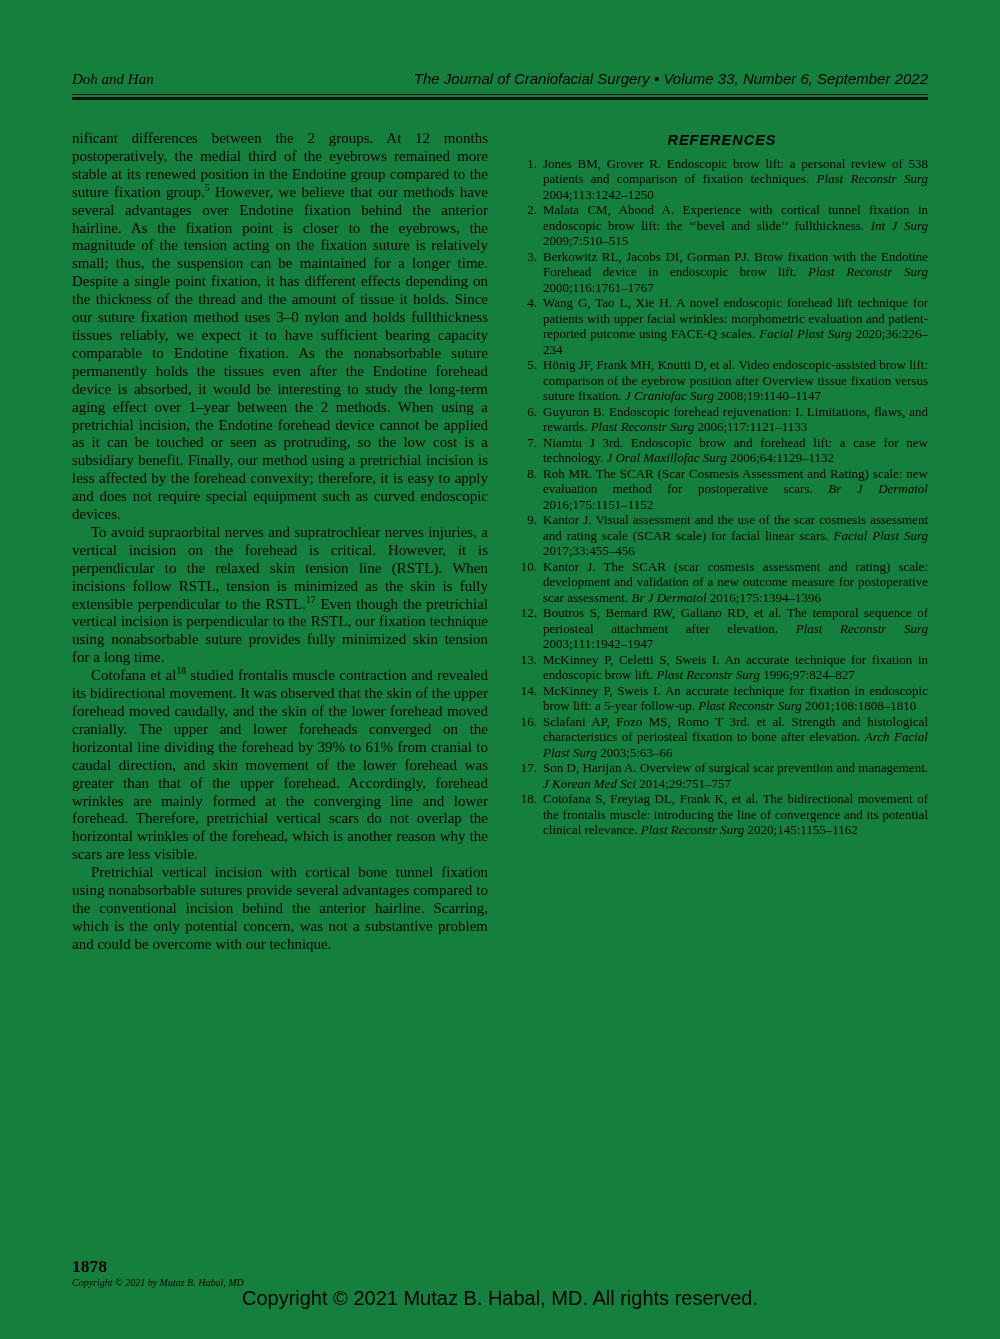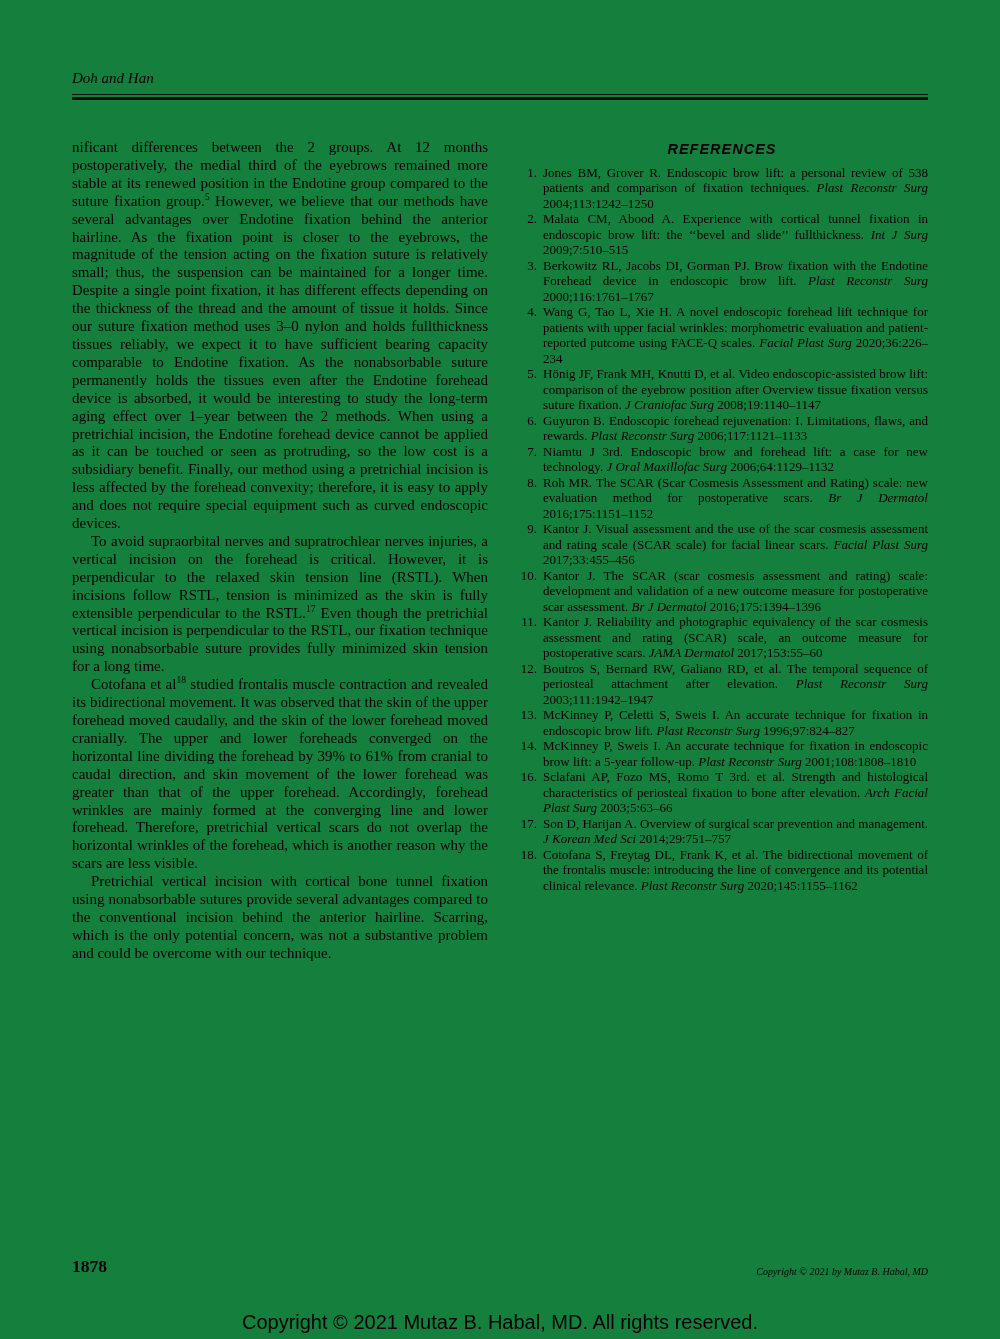--- a/index.html
+++ b/index.html
@@ -46,21 +46,20 @@
     border-bottom: 3px solid #111;
   }
   
   .columns {
     position: absolute;
     left: 72px;
     right: 72px;
     top: 130px;
     display: flex;
     gap: 28px;
-    margin-top: 9px;
   }
   .col-left {
     width: 416px;
     font-size: 15px;
     line-height: 17.9px;
     text-align: justify;
   }
   .col-left p {
     margin: 0;
   }
@@ -108,48 +107,49 @@
     vertical-align: super;
   }
   
   .footer-row {
     position: absolute;
     left: 72px;
     right: 72px;
     top: 1256px;
     display: flex;
     justify-content: space-between;
-    align-items: flex-end;
+    align-items: flex-start;
+    flex-direction: column;
   }
   .page-num {
     font-weight: bold;
     font-size: 17.5px;
   }
   .copyright-right {
     font-style: italic;
     font-size: 10px;
   }
   .footer-center {
     position: absolute;
     left: 0;
     right: 0;
     top: 1287px;
     text-align: center;
     font-family: "Liberation Sans", sans-serif;
     font-size: 20px;
-    margin-top: 24px;
   }
 </style>
 </head>
 <body>
 
 <div class="page">
 
   <header class="running-head">
     <span class="authors">Doh and Han</span>
+    <span class="journal">The Journal of Craniofacial Surgery • Volume 33, Number 6, September 2022</span>
   </header>
 
   <div class="header-rule"></div>
 
   <main class="columns">
     <section class="col-left">
 
     <p><span>nificant differences between the 2 groups. At 12 months postoperatively, the medial third of the eyebrows remained more stable at its renewed position in the Endotine group compared to the suture fixation group.</span><sup>5</sup><span> However, we believe that our methods have several advantages over Endotine fixation behind the anterior hairline. As the fixation point is closer to the eyebrows, the magnitude of the tension acting on the fixation suture is relatively small; thus, the suspension can be maintained for a longer time. Despite a single point fixation, it has different effects depending on the thickness of the thread and the amount of tissue it holds. Since our suture fixation method uses 3–0 nylon and holds fullthickness tissues reliably, we expect it to have sufficient bearing capacity comparable to Endotine fixation. As the nonabsorbable suture permanently holds the tissues even after the Endotine forehead device is absorbed, it would be interesting to study the long-term aging effect over 1–year between the 2 methods. When using a pretrichial incision, the Endotine forehead device cannot be applied as it can be touched or seen as protruding, so the low cost is a subsidiary benefit. Finally, our method using a pretrichial incision is less affected by the forehead convexity; therefore, it is easy to apply and does not require special equipment such as curved endoscopic devices.</span></p>
         <p class="indent"><span>To avoid supraorbital nerves and supratrochlear nerves injuries, a vertical incision on the forehead is critical. However, it is perpendicular to the relaxed skin tension line (RSTL). When incisions follow RSTL, tension is minimized as the skin is fully extensible perpendicular to the RSTL.</span><sup>17</sup><span> Even though the pretrichial vertical incision is perpendicular to the RSTL, our fixation technique using nonabsorbable suture provides fully minimized skin tension for a long time.</span></p>
         <p class="indent"><span>Cotofana et al</span><sup>18</sup><span> studied frontalis muscle contraction and revealed its bidirectional movement. It was observed that the skin of the upper forehead moved caudally, and the skin of the lower forehead moved cranially. The upper and lower foreheads converged on the horizontal line dividing the forehead by 39% to 61% from cranial to caudal direction, and skin movement of the lower forehead was greater than that of the upper forehead. Accordingly, forehead wrinkles are mainly formed at the converging line and lower forehead. Therefore, pretrichial vertical scars do not overlap the horizontal wrinkles of the forehead, which is another reason why the scars are less visible.</span></p>
@@ -163,21 +163,20 @@
       <li><span class="ref-num">1.</span><span>Jones BM, Grover R. Endoscopic brow lift: a personal review of 538 patients and comparison of fixation techniques. </span><span class="it">Plast Reconstr Surg</span><span> 2004;113:1242–1250</span></li>
           <li><span class="ref-num">2.</span><span>Malata CM, Abood A. Experience with cortical tunnel fixation in endoscopic brow lift: the ‘‘bevel and slide’’ fullthickness. </span><span class="it">Int J Surg</span><span> 2009;7:510–515</span></li>
           <li><span class="ref-num">3.</span><span>Berkowitz RL, Jacobs DI, Gorman PJ. Brow fixation with the Endotine Forehead device in endoscopic brow lift. </span><span class="it">Plast Reconstr Surg</span><span> 2000;116:1761–1767</span></li>
           <li><span class="ref-num">4.</span><span>Wang G, Tao L, Xie H. A novel endoscopic forehead lift technique for patients with upper facial wrinkles: morphometric evaluation and patient-reported putcome using FACE-Q scales. </span><span class="it">Facial Plast Surg</span><span> 2020;36:226–234</span></li>
           <li><span class="ref-num">5.</span><span>Hönig JF, Frank MH, Knutti D, et al. Video endoscopic-assisted brow lift: comparison of the eyebrow position after Overview tissue fixation versus suture fixation. </span><span class="it">J Craniofac Surg</span><span> 2008;19:1140–1147</span></li>
           <li><span class="ref-num">6.</span><span>Guyuron B. Endoscopic forehead rejuvenation: I. Limitations, flaws, and rewards. </span><span class="it">Plast Reconstr Surg</span><span> 2006;117:1121–1133</span></li>
           <li><span class="ref-num">7.</span><span>Niamtu J 3rd. Endoscopic brow and forehead lift: a case for new technology. </span><span class="it">J Oral Maxillofac Surg</span><span> 2006;64:1129–1132</span></li>
           <li><span class="ref-num">8.</span><span>Roh MR. The SCAR (Scar Cosmesis Assessment and Rating) scale: new evaluation method for postoperative scars. </span><span class="it">Br J Dermatol</span><span> 2016;175:1151–1152</span></li>
           <li><span class="ref-num">9.</span><span>Kantor J. Visual assessment and the use of the scar cosmesis assessment and rating scale (SCAR scale) for facial linear scars. </span><span class="it">Facial Plast Surg</span><span> 2017;33:455–456</span></li>
           <li><span class="ref-num">10.</span><span>Kantor J. The SCAR (scar cosmesis assessment and rating) scale: development and validation of a new outcome measure for postoperative scar assessment. </span><span class="it">Br J Dermatol</span><span> 2016;175:1394–1396</span></li>
-          <li><span class="ref-num">11.</span><span>Kantor J. Reliability and photographic equivalency of the scar cosmesis assessment and rating (SCAR) scale, an outcome measure for postoperative scars. </span><span class="it">JAMA Dermatol</span><span> 2017;153:55–60</span></li>
           <li><span class="ref-num">12.</span><span>Boutros S, Bernard RW, Galiano RD, et al. The temporal sequence of periosteal attachment after elevation. </span><span class="it">Plast Reconstr Surg</span><span> 2003;111:1942–1947</span></li>
           <li><span class="ref-num">13.</span><span>McKinney P, Celetti S, Sweis I. An accurate technique for fixation in endoscopic brow lift. </span><span class="it">Plast Reconstr Surg</span><span> 1996;97:824–827</span></li>
           <li><span class="ref-num">14.</span><span>McKinney P, Sweis I. An accurate technique for fixation in endoscopic brow lift: a 5-year follow-up. </span><span class="it">Plast Reconstr Surg</span><span> 2001;108:1808–1810</span></li>
           <li><span class="ref-num">16.</span><span>Sclafani AP, Fozo MS, Romo T 3rd. et al. Strength and histological characteristics of periosteal fixation to bone after elevation. </span><span class="it">Arch Facial Plast Surg</span><span> 2003;5:63–66</span></li>
           <li><span class="ref-num">17.</span><span>Son D, Harijan A. Overview of surgical scar prevention and management. </span><span class="it">J Korean Med Sci</span><span> 2014;29:751–757</span></li>
           <li><span class="ref-num">18.</span><span>Cotofana S, Freytag DL, Frank K, et al. The bidirectional movement of the frontalis muscle: introducing the line of convergence and its potential clinical relevance. </span><span class="it">Plast Reconstr Surg</span><span> 2020;145:1155–1162</span></li>
         </ol>
     </section>
   </main>
 

